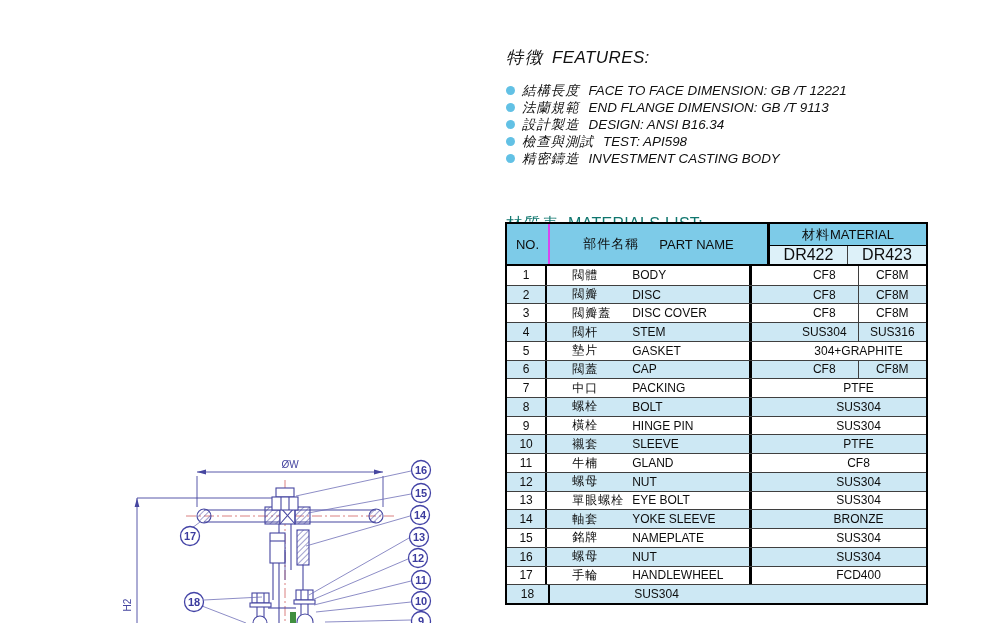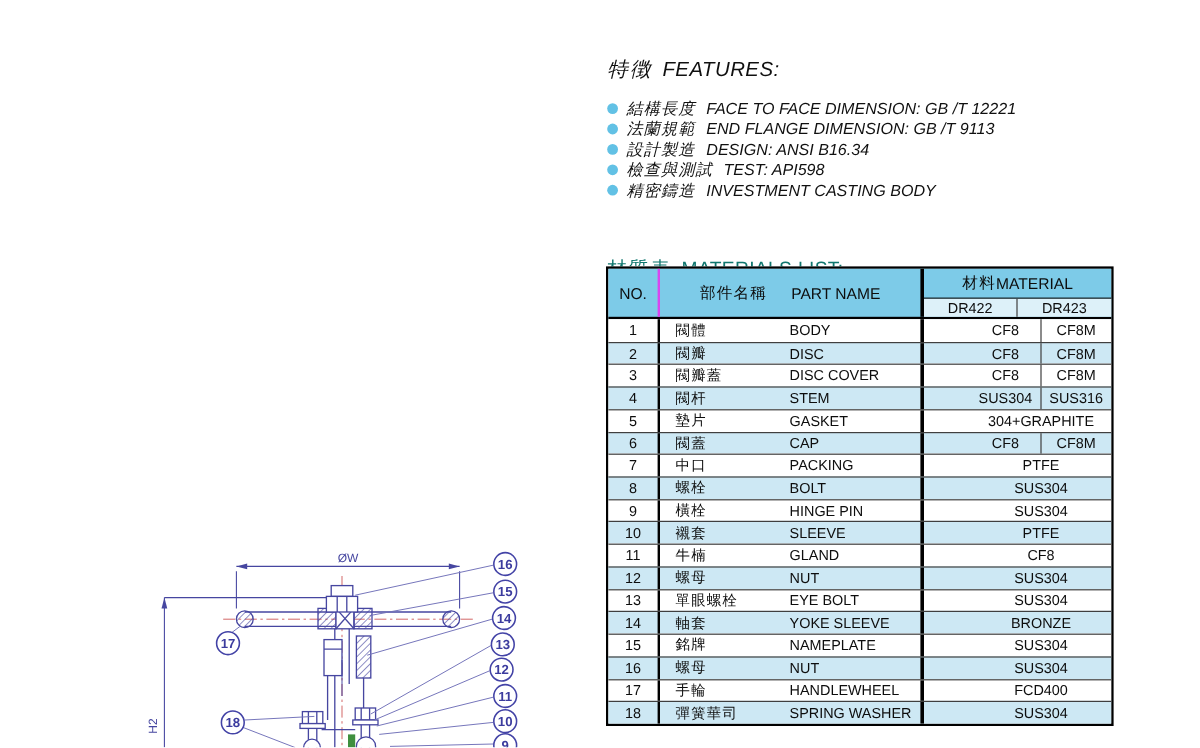--- a/index.html
+++ b/index.html
@@ -25,31 +25,31 @@
   
   .mtable { position:absolute; left:505px; top:222px; width:423px; border:2px solid #000; background:#fff; font-size:12px; color:#0d0d0d; }
   .thead { display:flex; height:42px; background:#7dcbe8; border-bottom:2px solid #000; }
   .h-no   { width:43px;  border-right:2px solid #d946ef; display:flex; align-items:center; justify-content:center; font-size:13px; }
   .h-name { width:220px; border-right:3px solid #000; display:flex; align-items:center; justify-content:center; gap:20px; font-size:13px; }
   .h-name .zh { letter-spacing:1px; }
   .h-mat  { width:156px; display:flex; flex-direction:column; }
   .h-mat-top { height:25px; display:flex; align-items:center; justify-content:center; border-bottom:1px solid #000; font-size:13px; }
   .h-mat-top .zh { letter-spacing:1px; }
   .h-mat-sub { flex:1; display:flex; background:#ddf1f9; }
-  .h-sub { width:78px; display:flex; align-items:center; justify-content:center; font-size:12px; }
+  .h-sub { width:78px; display:flex; align-items:center; justify-content:center; font-size:16px; }
   .h-sub.a { border-right:1px solid #3f3f3f; }
 
   .trow { display:flex; height:18.72px; background:#fff; border-top:1px solid #3f3f3f; }
   .trow:first-child { border-top:none; }
   .trow.alt { background:#cde8f4; }
   .r-no   { width:43px;  border-right:2px solid #000; display:flex; align-items:center; justify-content:center; }
   .r-name { width:220px; border-right:3px solid #000; display:flex; align-items:center; }
-  .r-zh { width:108px; padding-left:13px; letter-spacing:1px; white-space:nowrap; overflow:hidden; }
+  .r-zh { width:85px; padding-left:25px; letter-spacing:1px; white-space:nowrap; overflow:hidden; }
   .r-en { white-space:nowrap; }
-  .r-mat  { width:156px; display:flex;padding-left:39px; }
+  .r-mat  { width:174px; display:flex;padding-left:39px; }
   .r-mat .half { width:78px; display:flex; align-items:center; justify-content:center; }
   .r-mat .half.a { border-right:1px solid #3f3f3f; }
   .r-mat .full { width:156px; display:flex; align-items:center; justify-content:center; }
 
   
   .drawing { position:absolute; left:100px; top:450px; }
   .balloon-text { font-size:11px; font-weight:bold; fill:#3b3b9e; text-anchor:middle; font-family:"Liberation Sans", sans-serif; }
   .dim-text { font-size:10px; fill:#4646a0; text-anchor:middle; font-family:"Liberation Sans", sans-serif; }
 </style>
 </head>
@@ -283,24 +283,20 @@
           <div class="r-name">
             <div class="r-zh">手輪</div>
             <div class="r-en">HANDLEWHEEL</div>
           </div>
           <div class="r-mat">
             <div class="full">FCD400</div>
           </div>
         </div>
         <div class="trow alt">
           <div class="r-no">18</div>
-          <div class="r-name">
-            <div class="r-zh">彈簧華司</div>
-            <div class="r-en">SPRING WASHER</div>
-          </div>
           <div class="r-mat">
             <div class="full">SUS304</div>
           </div>
         </div>
       </div>
   </div>
 
   <svg class="drawing" width="360" height="173" viewBox="0 0 360 173">
     <defs>
       <pattern id="hatch" width="4" height="4" patternUnits="userSpaceOnUse" patternTransform="rotate(45)">

